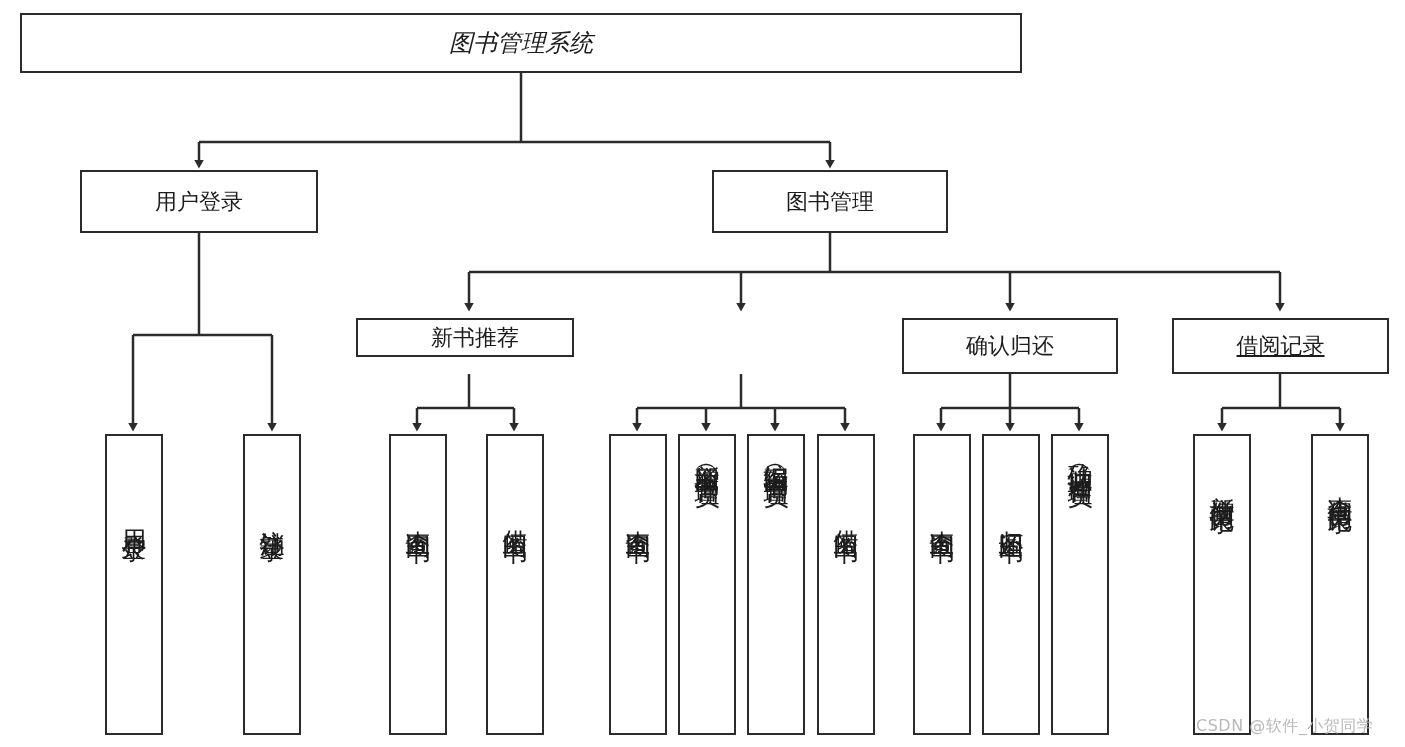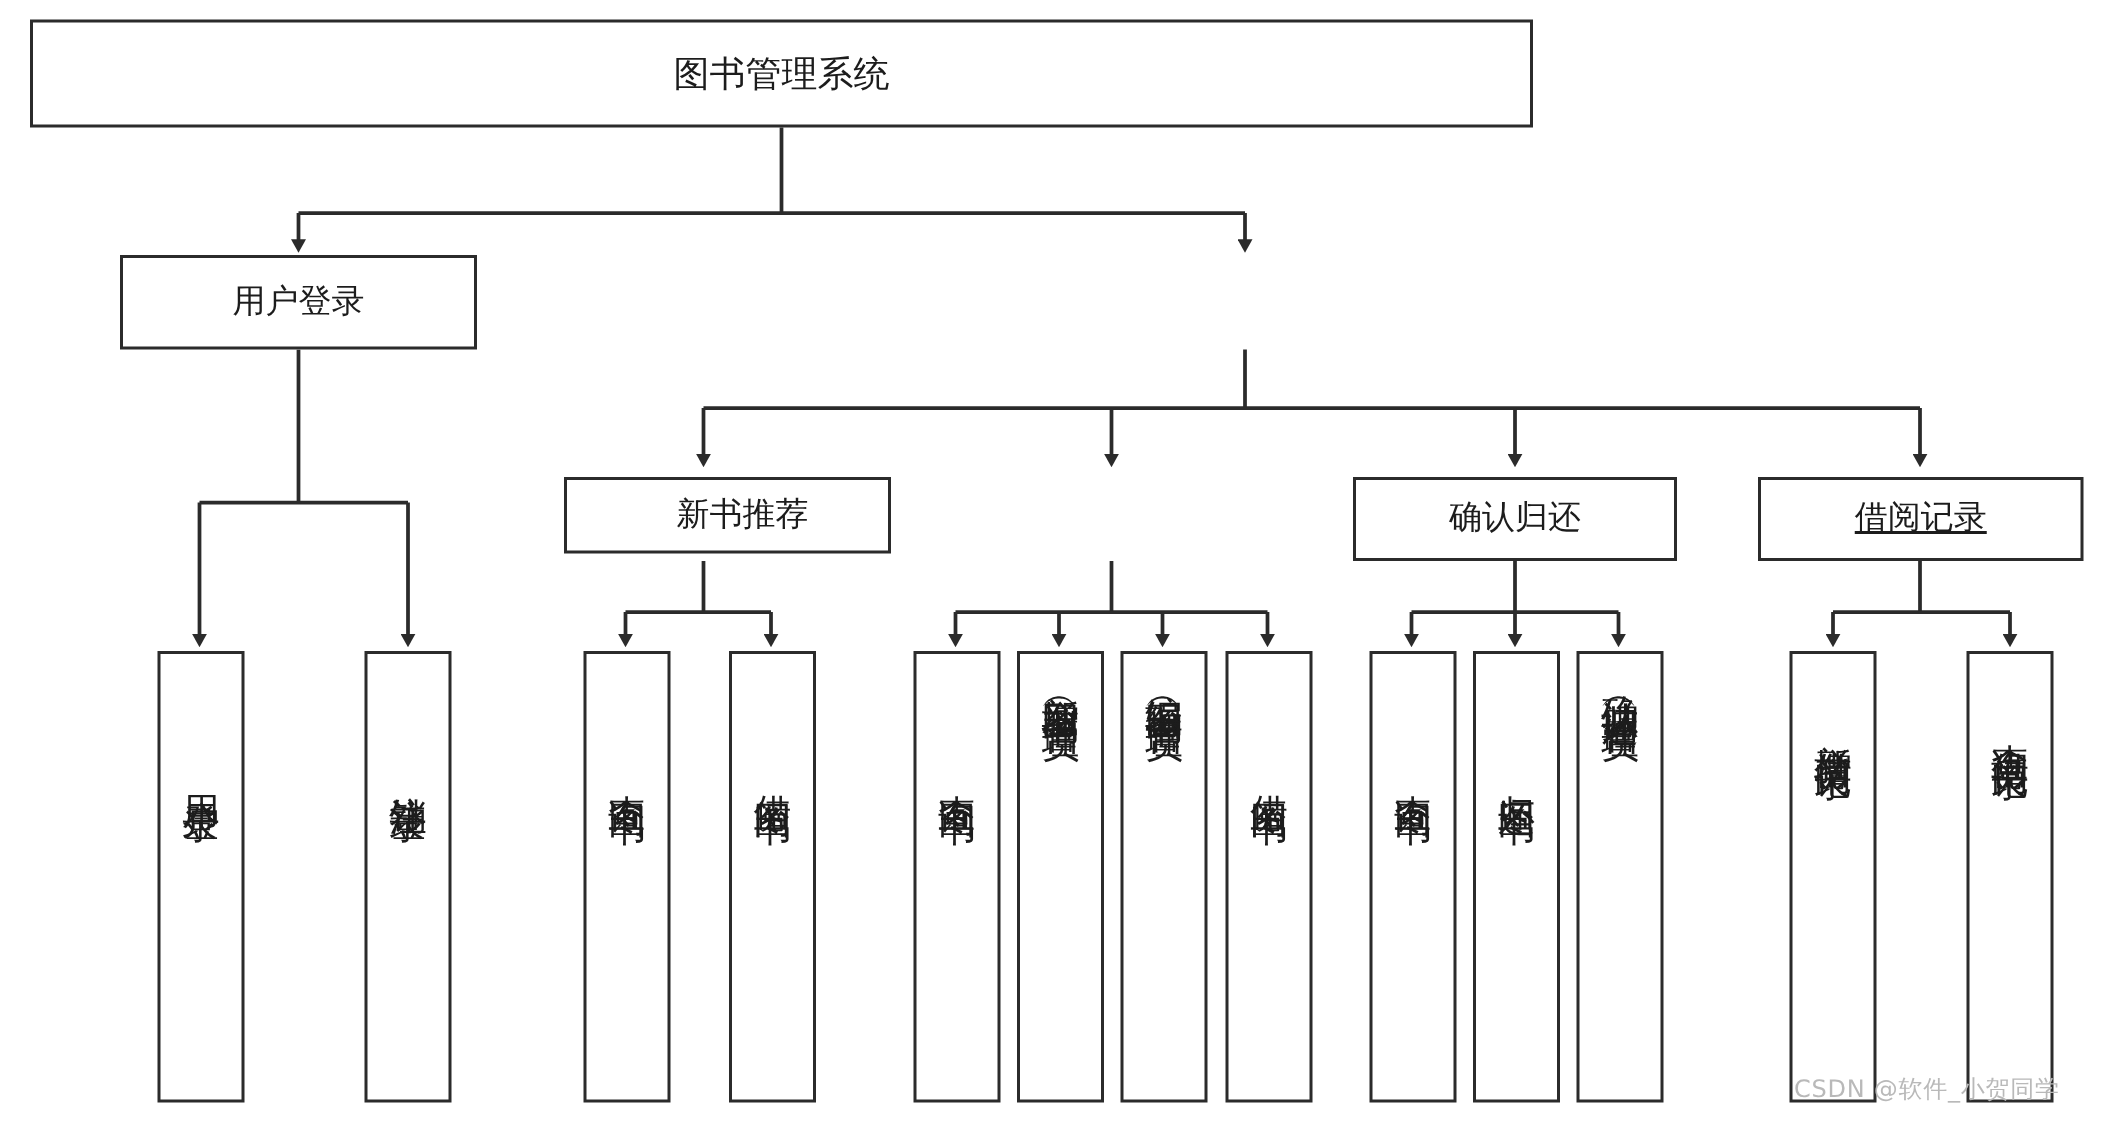--- a/index.html
+++ b/index.html
@@ -119,30 +119,33 @@
       <path d="M1010,408 L1010,423" marker-end="url(#arrow)"></path>
       <path d="M1079,408 L1079,423" marker-end="url(#arrow)"></path>
 
       <path d="M1280,374 L1280,408"></path>
       <path d="M1222,408 L1340,408"></path>
       <path d="M1222,408 L1222,423" marker-end="url(#arrow)"></path>
       <path d="M1340,408 L1340,423" marker-end="url(#arrow)"></path>
     </g>
   </svg>
 
-  <div class="node root" style="left:20px; top:13px; width:1002px; height:72px;">
+  <div class="node root" style="left:20px; top:13px; width:1002px; height:60px;font-style:italic;">
     <span class="label">图书管理系统</span>
   </div>
 
   <div class="node branch" style="left:80px; top:170px; width:238px; height:63px;">
     <span class="label">用户登录</span>
   </div>
 
-
-  <div class="node branch" style="left:376px; top:318px; width:218px; height:51px;padding-left:20px;">
+  <div class="node branch" style="left:712px; top:170px; width:236px; height:63px;">
+    <span class="label">图书管理</span>
+  </div>
+
+  <div class="node branch" style="left:356px; top:318px; width:218px; height:39px;padding-left:20px;">
     <span class="label">新书推荐</span>
   </div>
 
 
   <div class="node branch" style="left:902px; top:318px; width:216px; height:56px;">
     <span class="label">确认归还</span>
   </div>
 
   <div class="node branch" style="left:1172px; top:318px; width:217px; height:56px;text-decoration:underline;">
     <span class="label">借阅记录</span>

